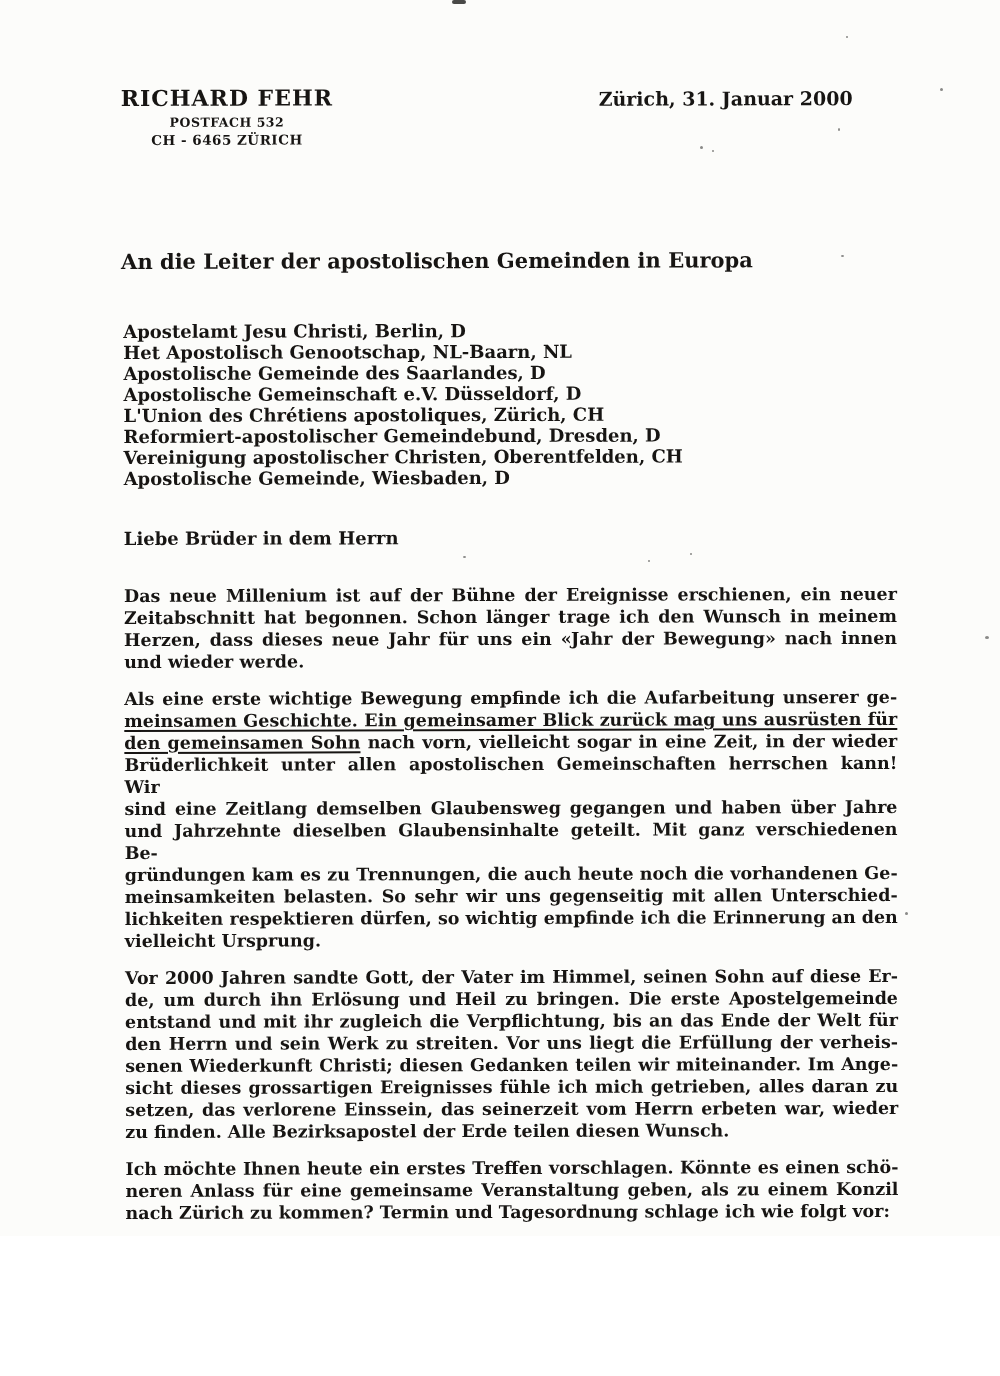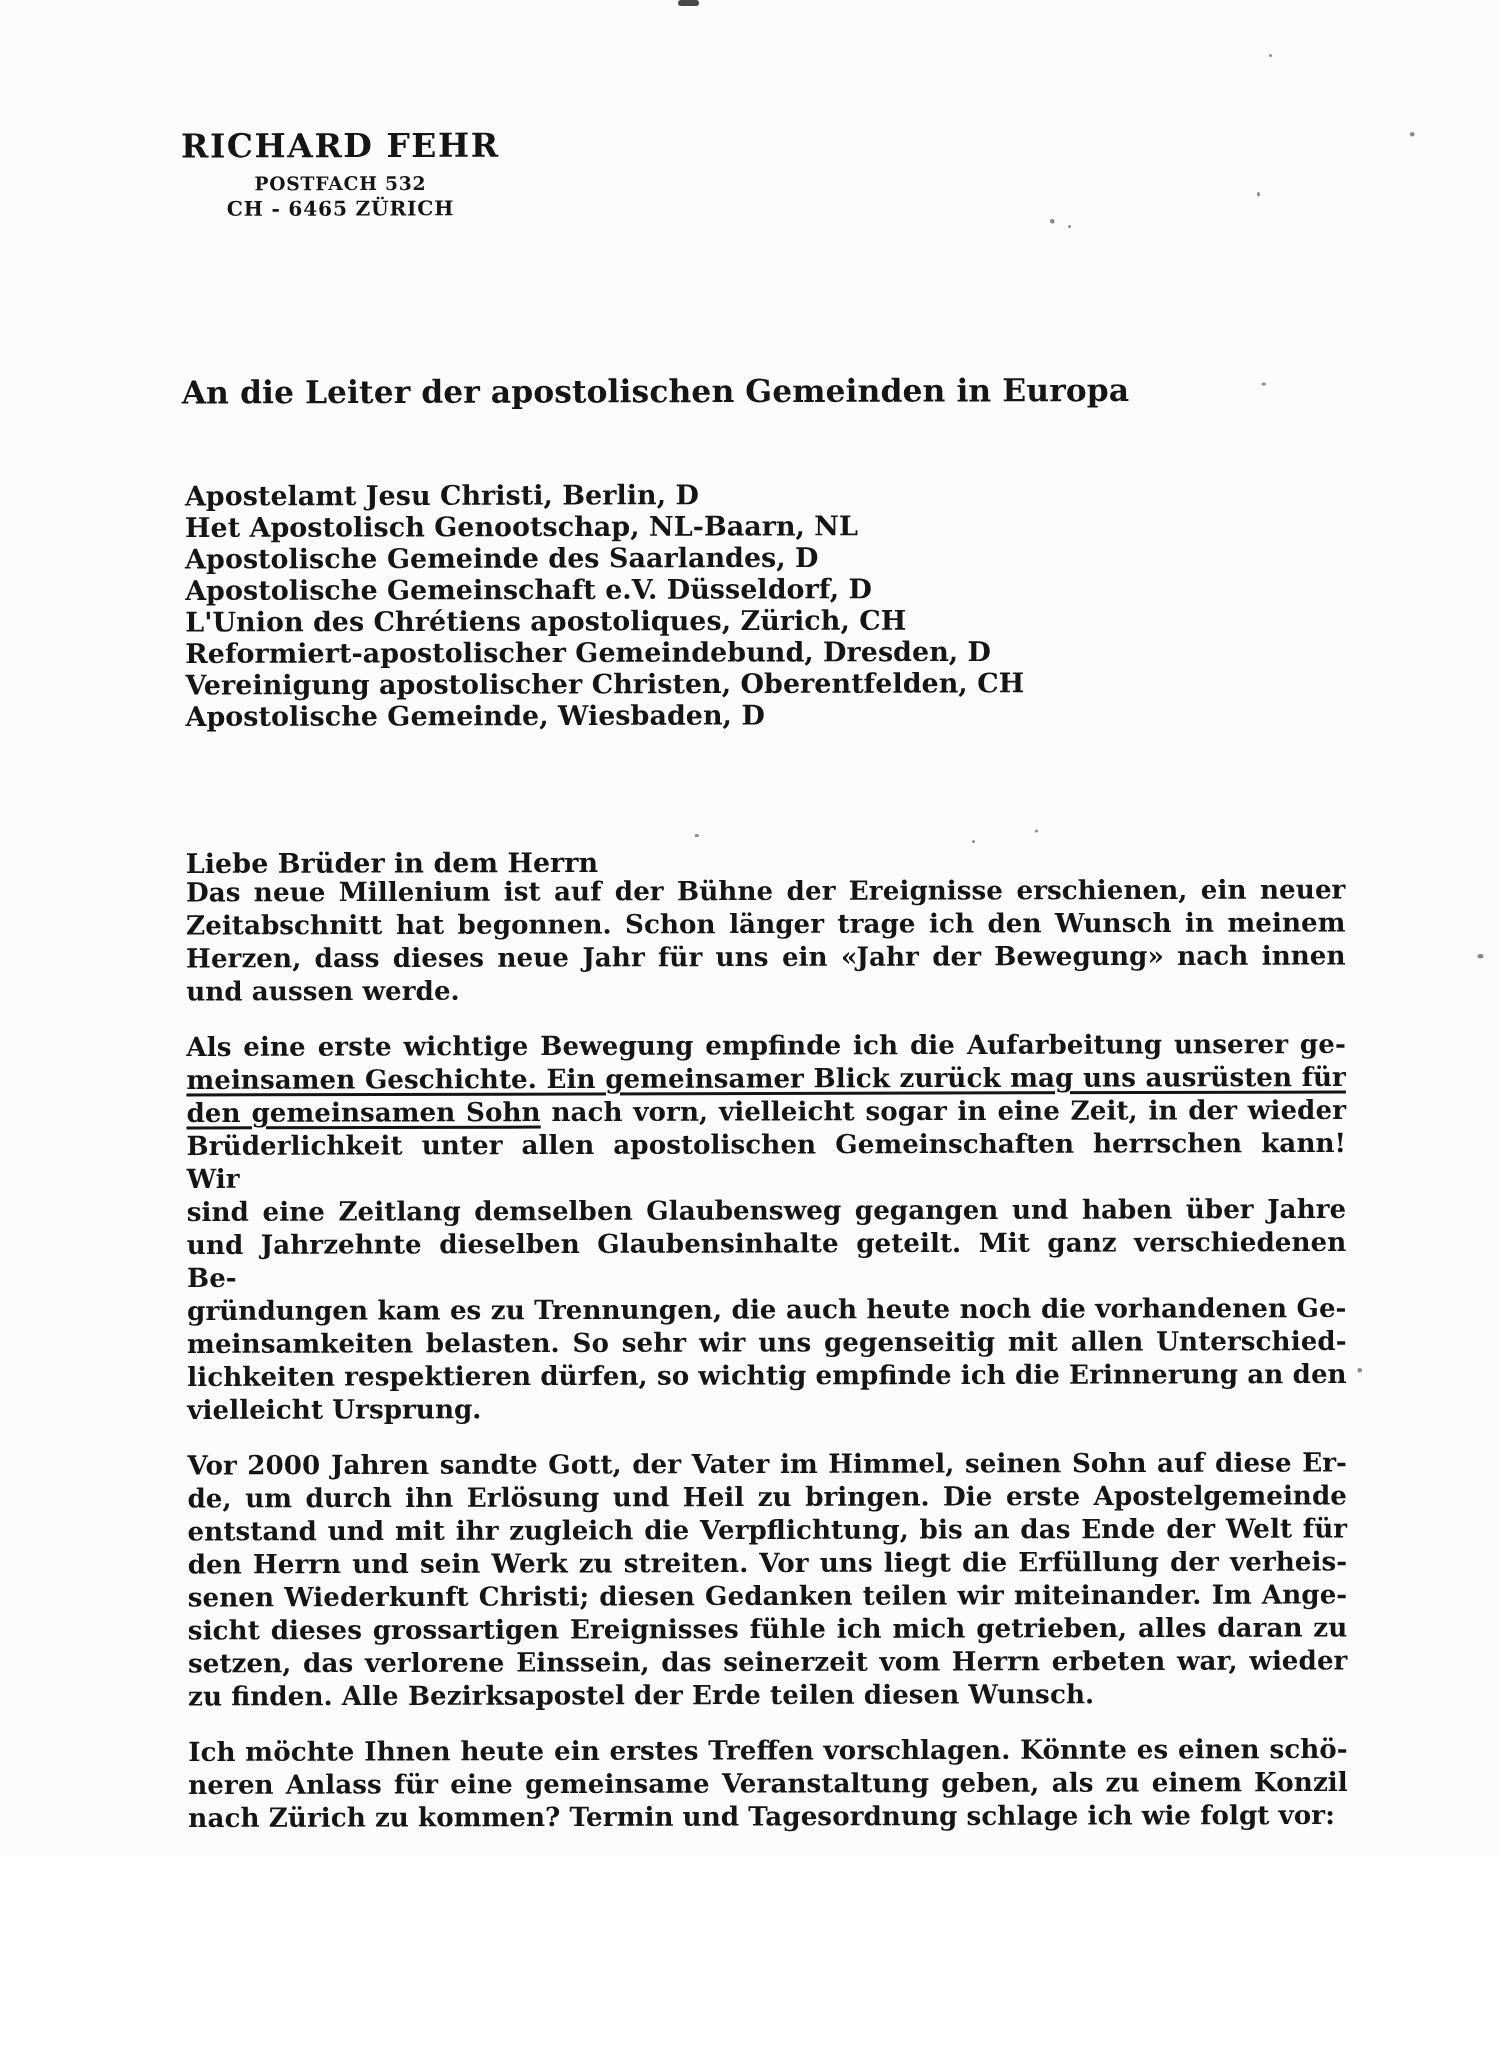--- a/index.html
+++ b/index.html
@@ -18,21 +18,21 @@
   .sender-sub{font-size:12.5px;font-weight:bold;letter-spacing:0.5px;margin-top:4px;white-space:nowrap;}
   .sender-sub2{font-size:13.5px;font-weight:bold;letter-spacing:0.5px;margin-top:2px;white-space:nowrap;}
   
   .dateline{position:absolute;left:600px;top:88px;font-size:19px;font-weight:bold;white-space:nowrap;}
   
   .subject{position:absolute;left:122px;top:248px;font-size:21px;font-weight:bold;white-space:nowrap;}
   
   .recipients{position:absolute;left:124px;top:320px;font-size:18px;font-weight:bold;line-height:21px;}
   .recipient{white-space:nowrap;}
   
-  .salutation{position:absolute;left:124px;top:565px;font-size:18px;font-weight:bold;}
+  .salutation{position:absolute;left:124px;top:527px;font-size:18px;font-weight:bold;}
   
   .letter-body{position:absolute;left:124px;top:584px;width:773px;font-size:17.5px;font-weight:bold;line-height:22px;}
   .para{margin:0 0 15px 0;}
   .line{text-align:justify;text-align-last:justify;}
   .line.last{text-align-last:left;}
   .u{text-decoration:underline;text-decoration-thickness:1.5px;text-underline-offset:3px;}
   
   .speck{position:absolute;background:#2a2a28;border-radius:50%;opacity:.55;}
   .smudge{position:absolute;background:#1c1c1a;opacity:.8;}
 </style>
@@ -41,20 +41,21 @@
 
 <div class="page">
   <div class="tilt">
 
     <div class="sender">
       <div class="sender-name">RICHARD FEHR</div>
       <div class="sender-sub">POSTFACH 532</div>
       <div class="sender-sub2">CH - 6465 ZÜRICH</div>
     </div>
 
+    <div class="dateline">Zürich, 31. Januar 2000</div>
 
     <div class="subject">An die Leiter der apostolischen Gemeinden in Europa</div>
 
     <div class="recipients">
         <div class="recipient">Apostelamt Jesu Christi, Berlin, D</div>
         <div class="recipient">Het Apostolisch Genootschap, NL-Baarn, NL</div>
         <div class="recipient">Apostolische Gemeinde des Saarlandes, D</div>
         <div class="recipient">Apostolische Gemeinschaft e.V. Düsseldorf, D</div>
         <div class="recipient">L'Union des Chrétiens apostoliques, Zürich, CH</div>
         <div class="recipient">Reformiert-apostolischer Gemeindebund, Dresden, D</div>
@@ -62,21 +63,21 @@
         <div class="recipient">Apostolische Gemeinde, Wiesbaden, D</div>
       </div>
 
     <div class="salutation">Liebe Brüder in dem Herrn</div>
 
     <div class="letter-body">
         <div class="para">
           <div class="line"><span>Das neue Millenium ist auf der Bühne der Ereignisse erschienen, ein neuer</span></div>
           <div class="line"><span>Zeitabschnitt hat begonnen. Schon länger trage ich den Wunsch in meinem</span></div>
           <div class="line"><span>Herzen, dass dieses neue Jahr für uns ein «Jahr der Bewegung» nach innen</span></div>
-          <div class="line last"><span>und aussen werde.</span></div>
+          <div class="line last"><span>und wieder werde.</span></div>
         </div>
         <div class="para">
           <div class="line"><span>Als eine erste wichtige Bewegung empfinde ich die Aufarbeitung unserer ge-</span></div>
           <div class="line"><span class="u">meinsamen Geschichte. Ein gemeinsamer Blick zurück mag uns ausrüsten für</span></div>
           <div class="line"><span class="u">den gemeinsamen Sohn</span><span> nach vorn, vielleicht sogar in eine Zeit, in der wieder</span></div>
           <div class="line"><span>Brüderlichkeit unter allen apostolischen Gemeinschaften herrschen kann! Wir</span></div>
           <div class="line"><span>sind eine Zeitlang demselben Glaubensweg gegangen und haben über Jahre</span></div>
           <div class="line"><span>und Jahrzehnte dieselben Glaubensinhalte geteilt. Mit ganz verschiedenen Be-</span></div>
           <div class="line"><span>gründungen kam es zu Trennungen, die auch heute noch die vorhandenen Ge-</span></div>
           <div class="line"><span>meinsamkeiten belasten. So sehr wir uns gegenseitig mit allen Unterschied-</span></div>

